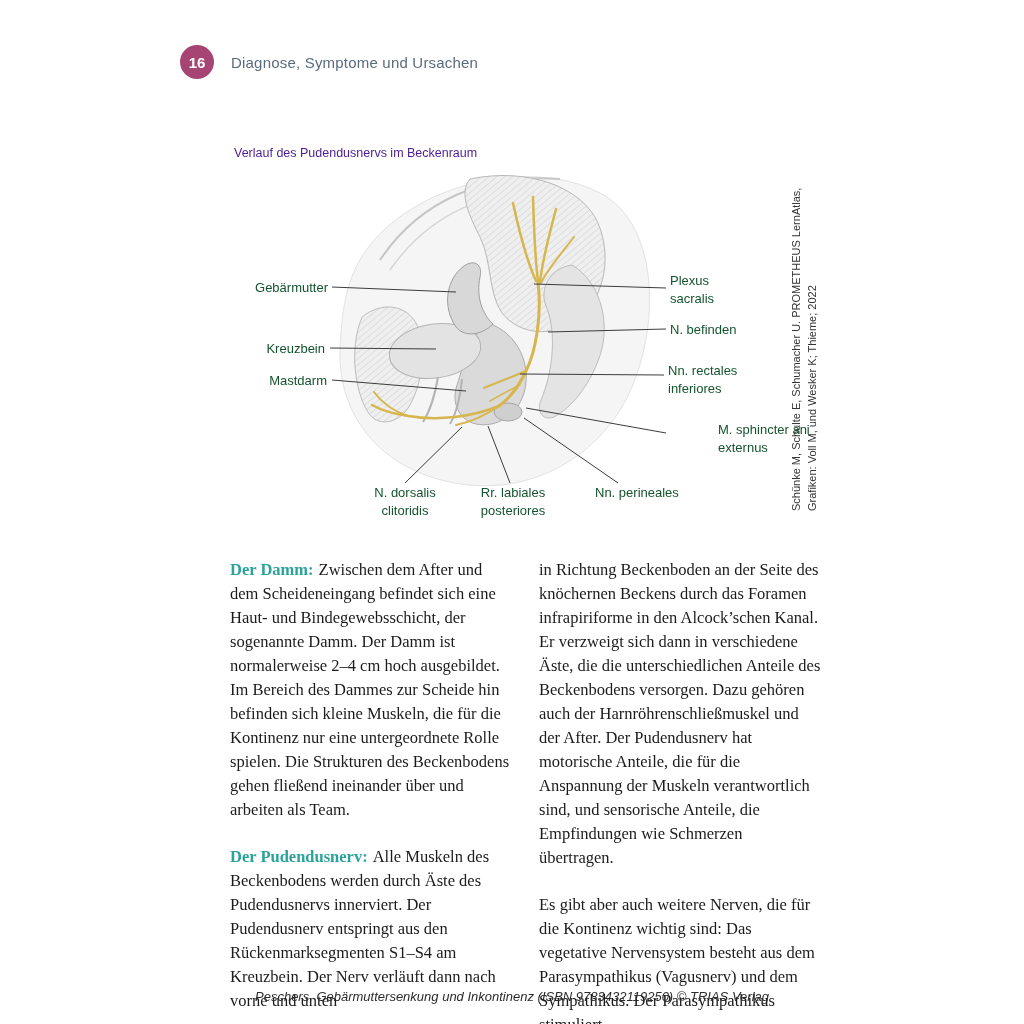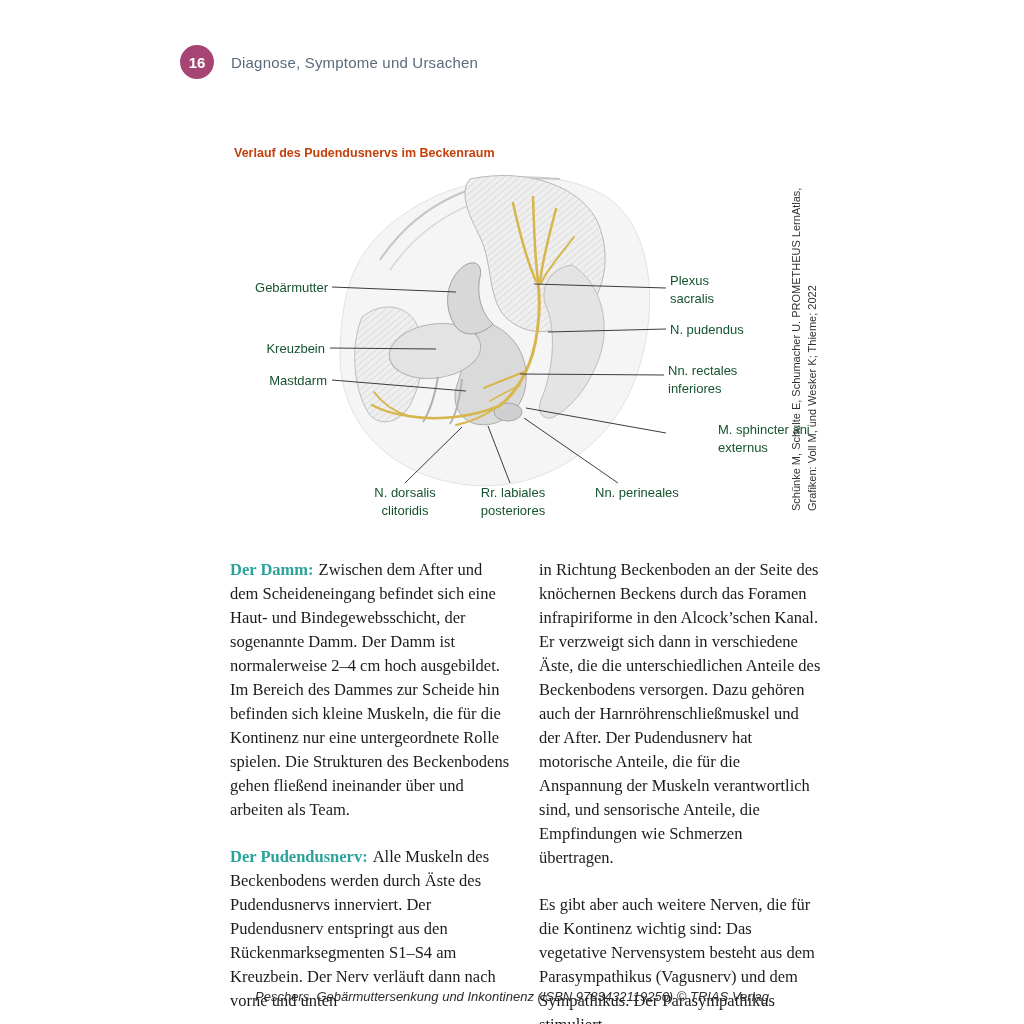--- a/index.html
+++ b/index.html
@@ -7,21 +7,21 @@
   .page { position:relative; width:1024px; height:1024px; background:#fff;
           font-family:"Liberation Sans",sans-serif; overflow:hidden; }
 
   
   .page-header { position:absolute; left:180px; top:45px; display:flex; align-items:center; gap:17px; }
   .badge { width:34px; height:34px; border-radius:50%; background:var(--badge-bg,#a64573);
            color:#fff; font-size:15px; font-weight:bold; display:flex; align-items:center; justify-content:center; }
   .chapter { font-size:15px; color:var(--header-text,#5a6b7e); letter-spacing:.2px; }
 
   
-  .fig-title { position:absolute; left:234px; top:146px; font-size:12.5px; font-weight:bold; color:#c2410c; }
+  .fig-title { position:absolute; left:234px; top:146px; font-size:12.5px; font-weight:normal; color:#4c1d95; }
   .figure { position:absolute; left:230px; top:165px; width:600px; height:365px; }
   .figure svg { position:absolute; left:0; top:0; }
   .nerves { stroke:var(--nerve,#d7b64d); }
   .fig-label { position:absolute; font-size:13px; line-height:17.5px; color:#14532d; }
   .lbl-gebaermutter { left:0;   top:114px; width:98px;  text-align:right; }
   .lbl-harnblase    { left:0;   top:175px; width:95px;  text-align:right; }
   .lbl-mastdarm     { left:0;   top:207px; width:97px;  text-align:right; }
   .lbl-plexus       { left:440px; top:107px; width:60px; }
   .lbl-pudendus     { left:440px; top:156px; width:120px; }
   .lbl-rectales     { left:438px; top:197px; width:92px; }
@@ -110,21 +110,21 @@
         <line x1="175" y1="318" x2="232" y2="262"></line>
         <line x1="280" y1="318" x2="258" y2="261"></line>
         <line x1="388" y1="318" x2="294" y2="253"></line>
       </g>
     </svg>
 
     <div class="fig-label lbl-gebaermutter">Gebärmutter</div>
     <div class="fig-label lbl-harnblase">Kreuzbein</div>
     <div class="fig-label lbl-mastdarm">Mastdarm</div>
     <div class="fig-label lbl-plexus">Plexus sacralis</div>
-    <div class="fig-label lbl-pudendus">N. pudendus</div>
+    <div class="fig-label lbl-pudendus">N. befinden</div>
     <div class="fig-label lbl-rectales">Nn. rectales inferiores</div>
     <div class="fig-label lbl-sphincter">M. sphincter ani externus</div>
     <div class="fig-label lbl-dorsalis">N. dorsalis clitoridis</div>
     <div class="fig-label lbl-labiales">Rr. labiales posteriores</div>
     <div class="fig-label lbl-perineales">Nn. perineales</div>
   </div>
 
   <div class="credit">
     <span>Schünke M, Schulte E, Schumacher U. PROMETHEUS LernAtlas,</span>
     <span>Grafiken: Voll M, und Wesker K; Thieme; 2022</span>

